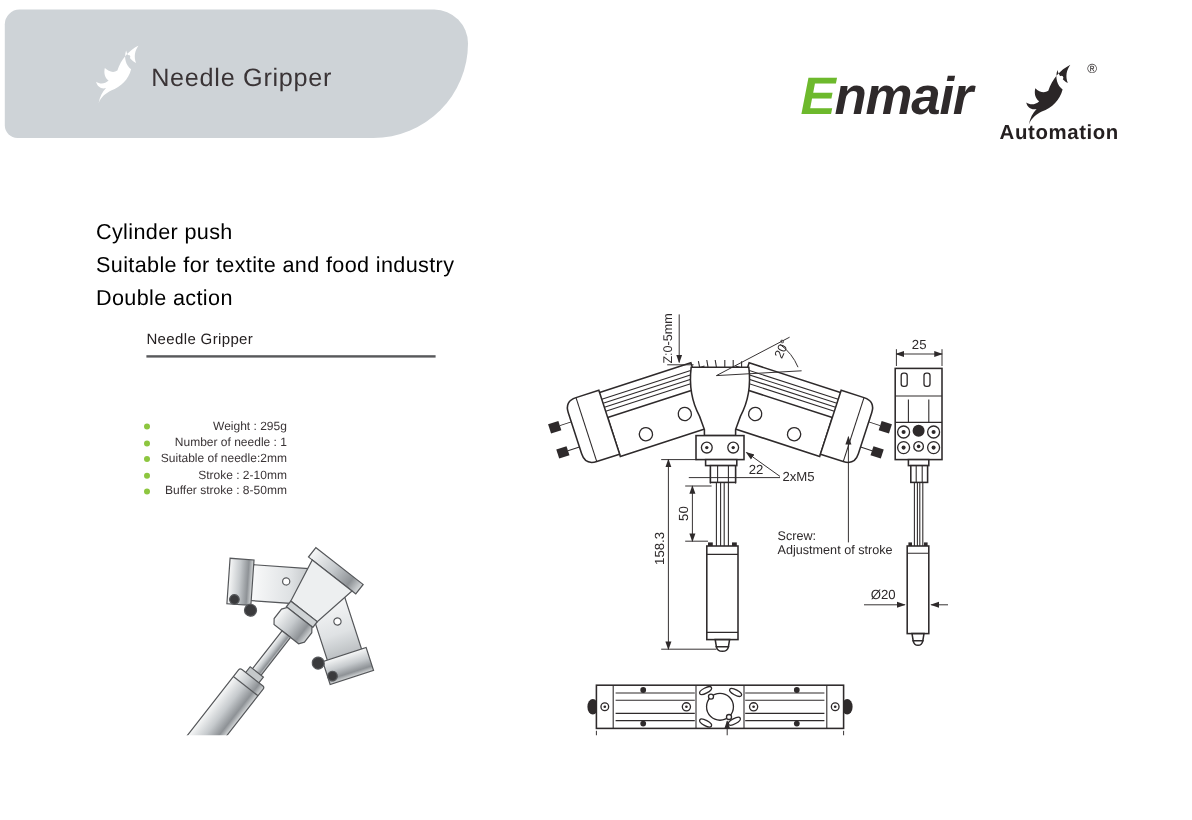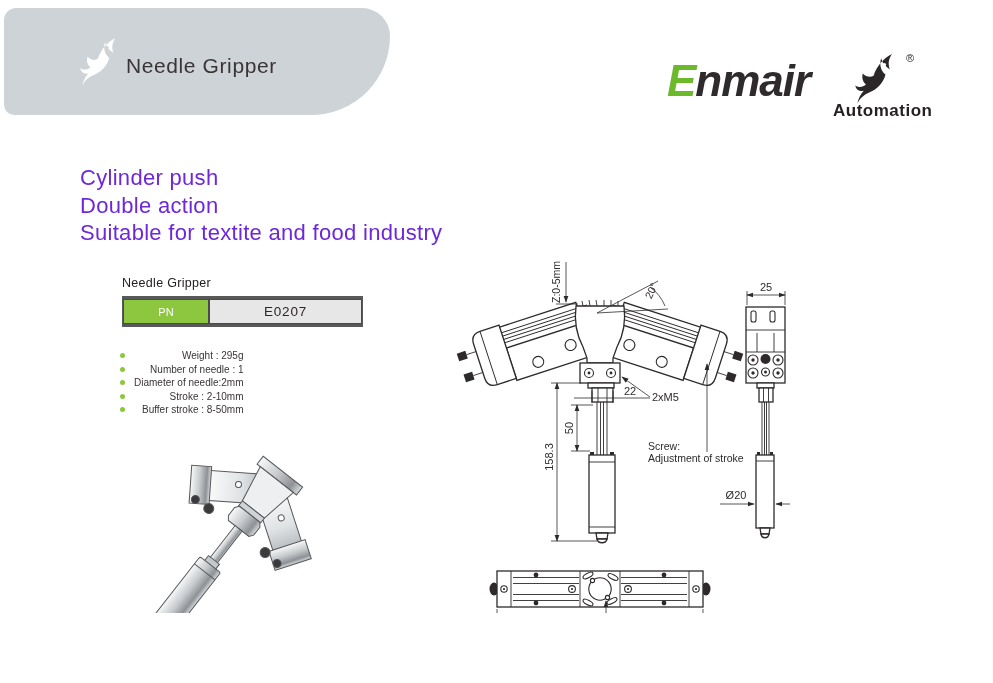--- a/index.html
+++ b/index.html
@@ -17,22 +17,22 @@
   .brand{position:absolute;left:630px;top:50px;width:310px;height:75px;margin-left:33px;}
   .brand-word{position:absolute;left:4px;top:6px;font-size:44px;font-weight:bold;
               font-style:italic;letter-spacing:-1px;color:#2f2a2b;white-space:nowrap;}
   .brand-e{color:#6db92c;}
   .brand-dolphin{position:absolute;left:190px;top:4px;}
   .brand-reg{position:absolute;left:243px;top:2px;font-size:11px;color:#2f2a2b;}
   .brand-sub{position:absolute;left:170px;top:51px;width:132px;
              font-size:17px;font-weight:bold;letter-spacing:0.5px;color:#241f20;}
 
   
-  .headline{position:absolute;left:80px;top:164px;font-size:22px;line-height:27.5px;
-            color:#6d28d9;letter-spacing:0.3px;}
+  .headline{position:absolute;left:80px;top:180px;font-size:18px;line-height:27.5px;
+            color:#000000;letter-spacing:0.3px;}
 
   
   .spec-title{position:absolute;left:122px;top:276px;font-size:12.5px;color:#242021;letter-spacing:0.3px;}
   .spec-table{position:absolute;left:122px;top:296px;width:241px;border-collapse:separate;
               border-spacing:0 2px;background:#58595b;padding:1px;}
   .spec-table td{height:21px;text-align:center;vertical-align:middle;border:1px solid #4a4a4c;}
   .spec-table td.key{width:82px;background:#8dc63f;color:#ffffff;font-size:11px;}
   .spec-table td.val{background:#e7e7e7;color:#2b2627;font-size:13.5px;letter-spacing:0.8px;}
 
   
@@ -74,38 +74,34 @@
         C26,27 20,33 12,36 C8,38 4,41 2,46 C3,41 5,37 8,34 C4,35 1,33 0,29
         C3,31 7,31 10,28 C7,26 6,22 7,18 C10,21 14,22 17,20 C20,11 26,4 34,0 Z"></path>
       <circle cx="27" cy="10" r="1.6" fill="#ffffff"></circle>
     </svg>
     <span class="brand-reg">®</span>
     <div class="brand-sub">Automation</div>
   </div>
 
   <div class="headline">
     <div>Cylinder push</div>
+    <div>Suitable for textite and food industry</div>
     <div>Double action</div>
-    <div>Suitable for textite and food industry</div>
   </div>
 
   <div class="spec-title">Needle Gripper</div>
   <table class="spec-table">
     <tbody>
-        <tr>
-      <td class="key">PN</td>
-      <td class="val">E0207</td>
-    </tr>
   </tbody>
     </table>
 
   <ul class="features">
     <li><span class="dot"></span><span>Weight : 295g</span></li>
     <li><span class="dot"></span><span>Number of needle : 1</span></li>
-    <li><span class="dot"></span><span>Diameter of needle:2mm</span></li>
+    <li><span class="dot"></span><span>Suitable of needle:2mm</span></li>
     <li><span class="dot"></span><span>Stroke : 2-10mm</span></li>
     <li><span class="dot"></span><span>Buffer stroke : 8-50mm</span></li>
   </ul>
 
   <svg class="iso-svg" width="250" height="235" viewBox="0 0 250 235">
     <defs>
       <linearGradient id="metal" x1="0" y1="0" x2="1" y2="0">
         <stop offset="0" stop-color="#f7f8f8"></stop>
           <stop offset="0.45" stop-color="#c6cacd"></stop>
         <stop offset="0.8" stop-color="#8e9296"></stop>

